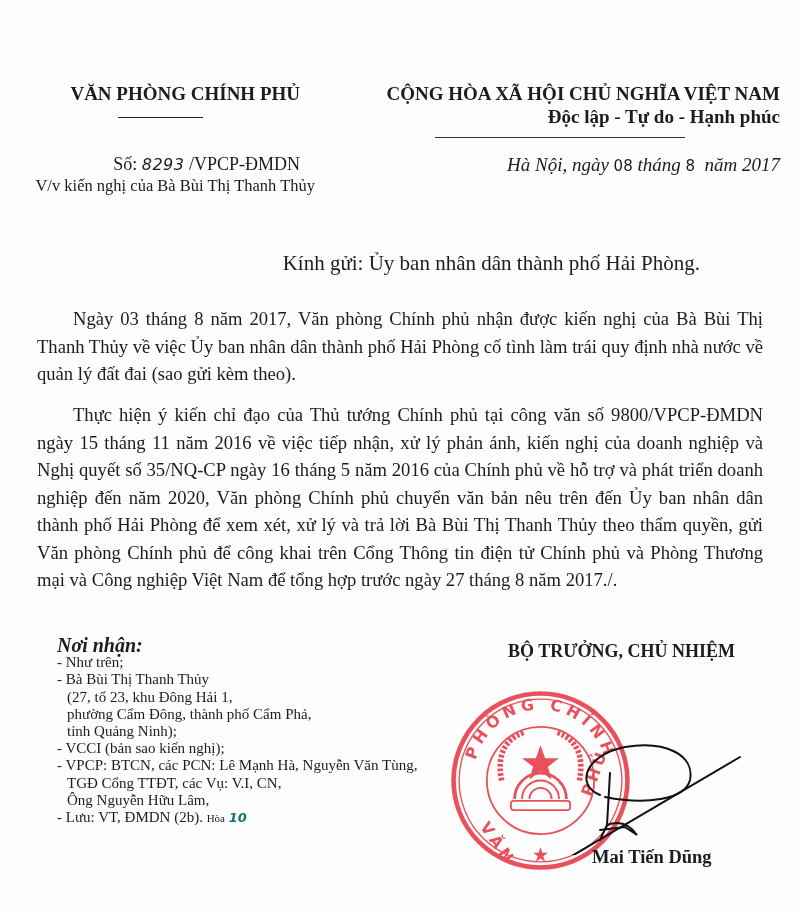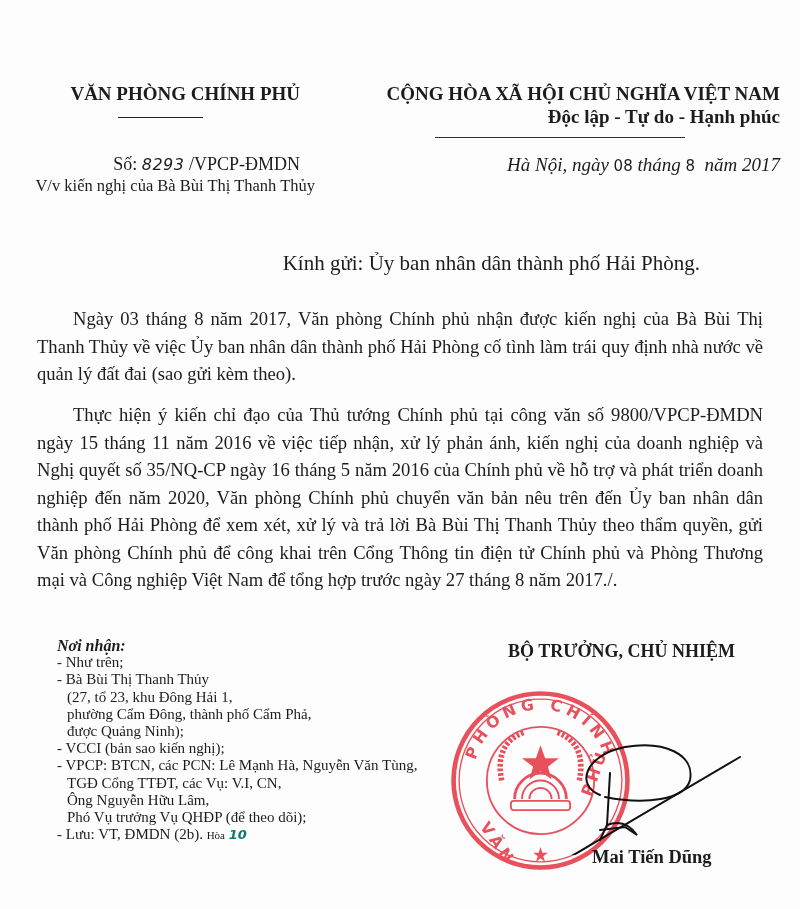--- a/index.html
+++ b/index.html
@@ -38,21 +38,21 @@
       left: 37px; width: 726px;
       font-size: 18.6px; line-height: 27.5px;
       text-align: justify;
       text-indent: 36px;
     }
     #para-1 { top: 305px; }
     #para-2 { top: 401px; }
 
     
     #noi-nhan { left: 57px; top: 637px; width: 400px; font-size: 15px; line-height: 17.2px; }
-    #noi-nhan .title { font-weight: bold; font-style: italic; font-size: 16px; }
+    #noi-nhan .title { font-weight: bold; font-style: italic; font-size: 20px; }
     #noi-nhan .line { white-space: nowrap; }
     #noi-nhan .cont { padding-left: 10px; }
     #noi-nhan .small { font-size: 11px; }
     #noi-nhan .sig { font-family: "DejaVu Sans", sans-serif; font-size: 13px; font-style: italic; font-weight: bold; color: #0f766e; }
 
     
     #signer-title { left: 508px; top: 641px; width: 300px; font-size: 18px; }
     #signer-name { left: 560px; top: 847px; width: 180px; font-size: 18.5px; margin-left: 32px; }
 
     
@@ -86,26 +86,25 @@
 
 <div id="para-1" class="abs para">Ngày 03 tháng 8 năm 2017, Văn phòng Chính phủ nhận được kiến nghị của Bà Bùi Thị Thanh Thủy về việc Ủy ban nhân dân thành phố Hải Phòng cố tình làm trái quy định nhà nước về quản lý đất đai (sao gửi kèm theo).</div>
 <div id="para-2" class="abs para">Thực hiện ý kiến chỉ đạo của Thủ tướng Chính phủ tại công văn số 9800/VPCP-ĐMDN ngày 15 tháng 11 năm 2016 về việc tiếp nhận, xử lý phản ánh, kiến nghị của doanh nghiệp và Nghị quyết số 35/NQ-CP ngày 16 tháng 5 năm 2016 của Chính phủ về hỗ trợ và phát triển doanh nghiệp đến năm 2020, Văn phòng Chính phủ chuyển văn bản nêu trên đến Ủy ban nhân dân thành phố Hải Phòng để xem xét, xử lý và trả lời Bà Bùi Thị Thanh Thủy theo thẩm quyền, gửi Văn phòng Chính phủ để công khai trên Cổng Thông tin điện tử Chính phủ và Phòng Thương mại và Công nghiệp Việt Nam để tổng hợp trước ngày 27 tháng 8 năm 2017./.</div>
 
 <div id="noi-nhan" class="abs">
   <div class="title">Nơi nhận:</div>
   <div class="line">- Như trên;</div>
   <div class="line">- Bà Bùi Thị Thanh Thủy</div>
   <div class="line cont">(27, tổ 23, khu Đông Hải 1,</div>
   <div class="line cont">phường Cẩm Đông, thành phố Cẩm Phả,</div>
-  <div class="line cont">được Quảng Ninh);</div>
+  <div class="line cont">tỉnh Quảng Ninh);</div>
   <div class="line">- VCCI (bản sao kiến nghị);</div>
   <div class="line">- VPCP: BTCN, các PCN: Lê Mạnh Hà, Nguyễn Văn Tùng,</div>
   <div class="line cont">TGĐ Cổng TTĐT, các Vụ: V.I, CN,</div>
   <div class="line cont">Ông Nguyễn Hữu Lâm,</div>
-  <div class="line cont">Phó Vụ trưởng Vụ QHĐP (để theo dõi);</div>
   <div class="line">
     <span>- Lưu: VT, ĐMDN (2b).</span>
     <span class="small">Hòa</span>
     <span class="sig">10</span>
   </div>
 </div>
 
 <div id="signer-title" class="abs bold">BỘ TRƯỞNG, CHỦ NHIỆM</div>
 
 <svg id="seal" class="abs" viewBox="0 0 200 200">

